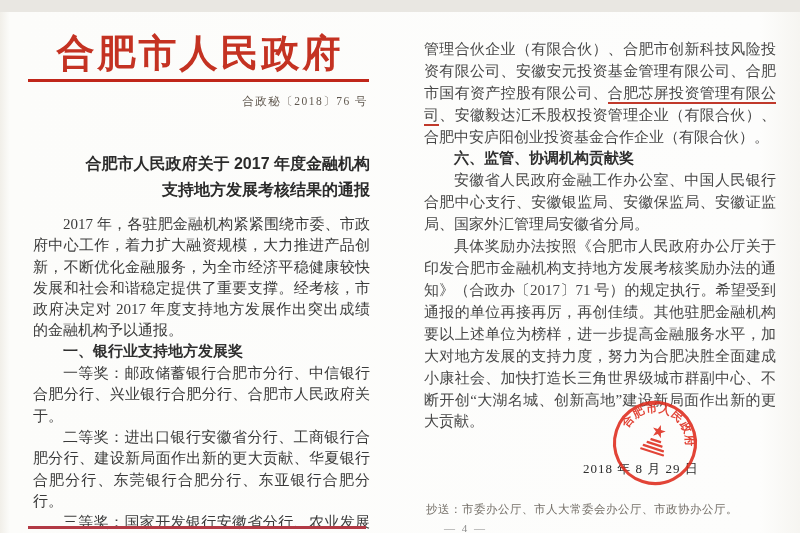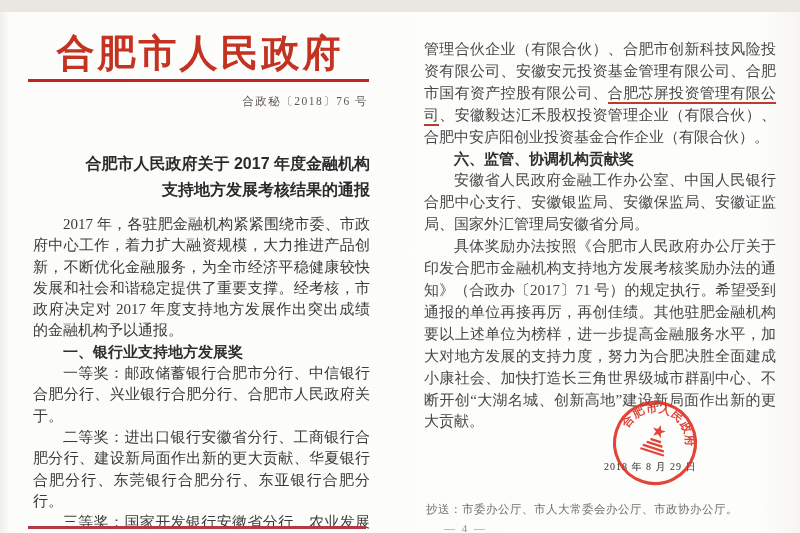--- a/index.html
+++ b/index.html
@@ -23,28 +23,28 @@
   }
   .title{
     left:30px; top:139px; width:340px; text-align:right;
     font-weight:bold; font-size:16px; line-height:26px; color:#2b2b2b;
     font-family:"Liberation Sans","DejaVu Sans",sans-serif;
   }
   .body-text{ font-size:15px; text-align:justify; }
   .body-text p{margin:0; text-indent:2em;}
   .body-text p.no-indent{text-indent:0;}
   .body-text p.heading{font-weight:bold; color:#2f2f2f;
-    font-family:Liberation Serif, serif;}
+    font-family:Liberation Mono, monospace;}
   .left-body{left:33px; top:202px; width:337px; line-height:21.3px; color:#3b3b3b;}
   .rule-bottom{left:28px; top:514px; width:338px; height:3px; background:#b23a45;}
   
   .right-body{left:424px; top:27px; width:352px; line-height:21.9px; color:#474747;}
   .red-underline{border-bottom:2px solid #c0392b; padding-bottom:1px;}
   .date{
-    left:604px; top:448px; font-size:10px; color:#2e2e2e; letter-spacing:1px;
+    left:583px; top:448px; font-size:13px; color:#2e2e2e; letter-spacing:1px;
     white-space:nowrap;
   }
   .seal{left:609px; top:385px; width:92px; height:92px; opacity:.88;}
   .seal .ring{fill:none; stroke:#df2b1c; stroke-width:3.4;}
   .seal .ink{fill:#df2b1c;}
   .seal .seal-text{
     font-size:12.5px; font-weight:bold; fill:#df2b1c; letter-spacing:1px;
     font-family:"Liberation Serif","DejaVu Serif",serif;
   }
   .cc-line{left:426px; top:490px; font-size:11.5px; color:#757069; letter-spacing:.5px; white-space:nowrap;}

